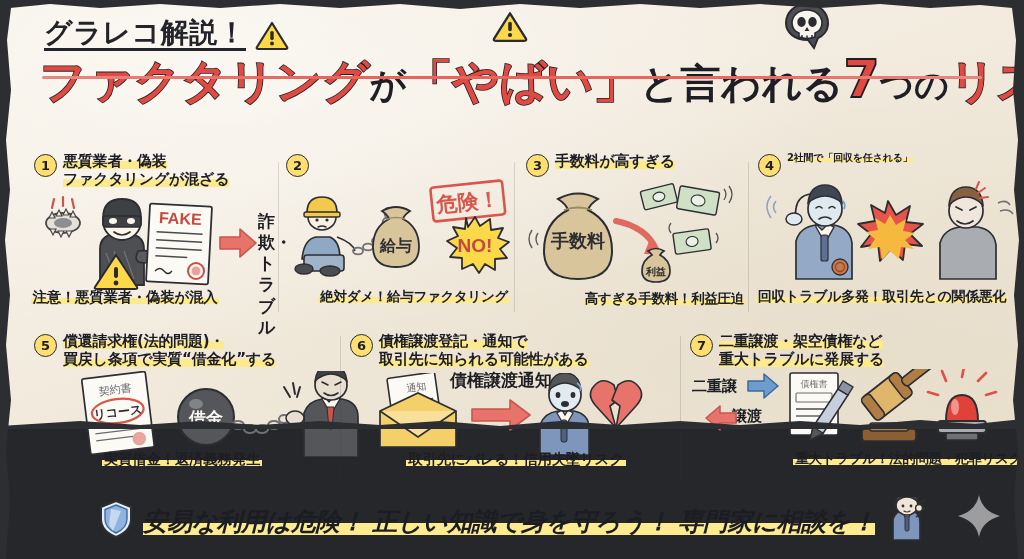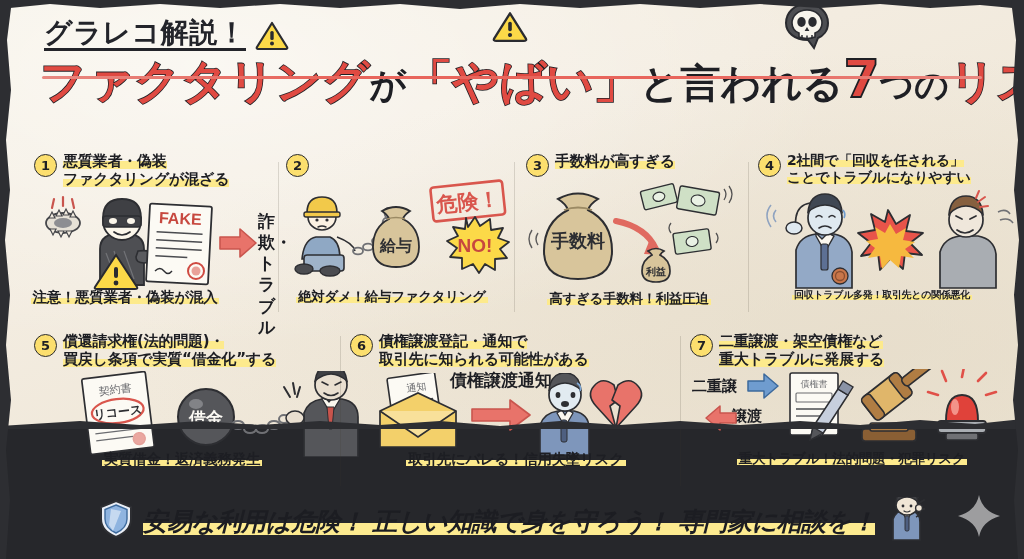--- a/index.html
+++ b/index.html
@@ -59,30 +59,30 @@
 
   .head{display:flex;align-items:flex-start;gap:6px;padding:0 4px;}
   .circnum{
     flex:0 0 auto;width:21px;height:21px;border-radius:50%;
     background:#fcdf6e;border:1.8px solid #2a2b30;
     font-size:13px;font-weight:bold;color:#1e1f24;
     display:flex;align-items:center;justify-content:center;line-height:1;margin-top:2px;
   }
   .htext{font-size:15px;font-weight:bold;color:#1d1e23;line-height:1.22;letter-spacing:-.2px;}
   .htext .hl{background:linear-gradient(transparent 52%, #fdea8c 52%, #fdea8c 94%, transparent 94%);}
-  .htext.sm{font-size:14px;}
+  .htext.sm{font-size:10px;}
 
   .art{position:relative;width:100%;}
   .cap{
     position:absolute;left:0;width:100%;text-align:center;
     font-size:14.5px;font-weight:bold;color:#1d1e23;letter-spacing:-.3px;white-space:nowrap;
   }
   .cap span{background:linear-gradient(transparent 55%, #fdea8c 55%, #fdea8c 96%, transparent 96%);padding:0 2px;}
-  .cap.sm{font-size:13.5px;}
-  .cap.xs{font-size:10px;}
+  .cap.sm{font-size:13.5px;text-align:right;}
+  .cap.xs{font-size:14px;}
 
   
   #footer{position:absolute;left:0;bottom:14px;width:1024px;display:flex;align-items:center;justify-content:center;gap:10px;}
   .footer-text{font-size:25px;font-weight:bold;color:#1c1d22;letter-spacing:-.5px;white-space:nowrap;}
   .footer-text span{background:linear-gradient(transparent 56%, #fdeb90 56%, #fdeb90 95%, transparent 95%);font-style:italic;}
   .sparkle{position:absolute;right:22px;bottom:16px;}
 
   .lbl{font-size:13px;font-weight:bold;color:#1d1e23;}
   .lbl.big{font-size:17px;line-height:1.25;}
 </style>
@@ -329,21 +329,20 @@
         </div>
         <div class="cap sm" style="top:138px;left:-2px;"><span>高すぎる手数料！利益圧迫</span></div>
       </div>
 
       <div class="cell" style="width:276px;">
         <div class="divider" style="left:0;"></div>
         <div class="head" style="padding-left:10px;">
           <div class="circnum">4</div>
           <div class="htext sm">
             <div><span class="hl">2社間で「回収を任される」</span></div>
-            <div><span class="hl">ことでトラブルになりやすい</span></div>
           </div>
         </div>
         <div class="art" style="height:100px;">
           <svg width="268" height="102" viewBox="0 0 268 102" style="position:absolute;left:6px;top:2px;">
 
             <g>
               <path d="M42 62 q4 -14 20 -16 l18 0 q16 3 18 18 l0 36 l-56 0 Z" fill="#93a9c6" stroke="#2d2e32" stroke-width="1.7"></path>
               <path d="M62 48 l9 16 l9 -16 l-6 -3 l-6 6 l-6 -6 Z" fill="#fbf7ee" stroke="#2d2e32" stroke-width="1.4"></path>
               <rect x="67" y="56" width="7" height="26" rx="2" fill="#5d7094" stroke="#2d2e32" stroke-width="1.2"></rect>
               <ellipse cx="71" cy="30" rx="17" ry="17" fill="#dfe9f0" stroke="#2d2e32" stroke-width="1.7"></ellipse>

